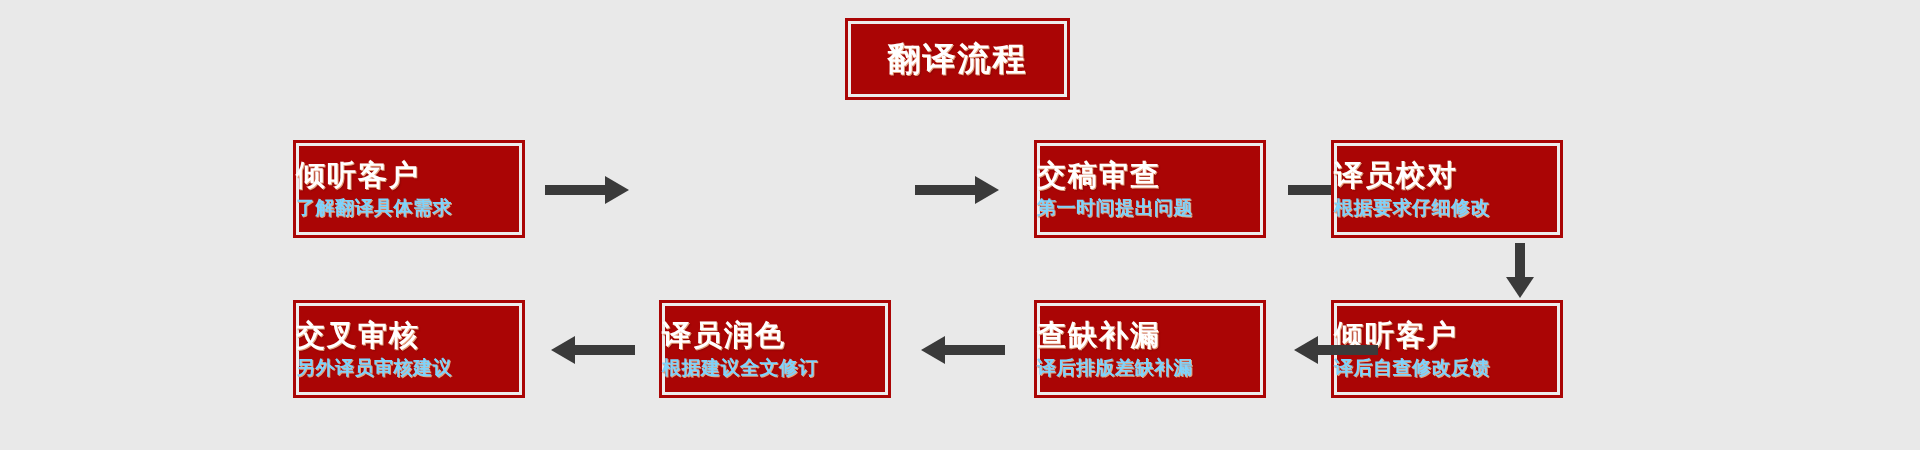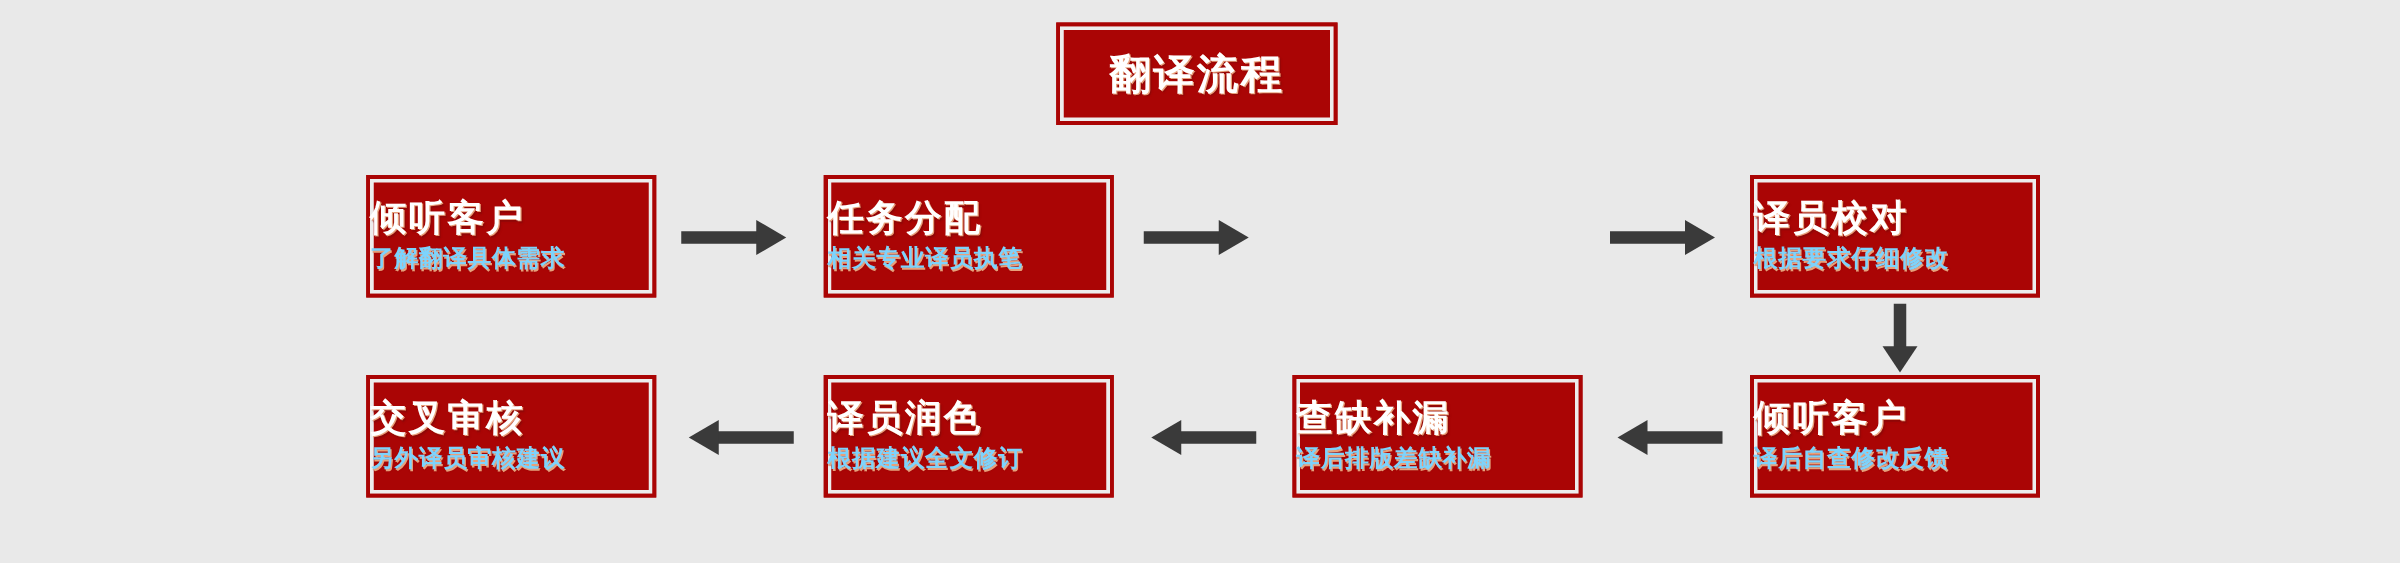--- a/index.html
+++ b/index.html
@@ -77,21 +77,21 @@
     text-shadow: 1px 1px 0 #e8a07a, 1px 1px 1px rgba(120,10,10,0.5);
     white-space: nowrap;
   }
 
   
   .row1 { top: 140px; }
   .row2 { top: 300px; }
   .col1 { left: 293px; }
   .col2 { left: 659px; }
   .col3 { left: 1034px; }
-  .col4 { left: 1400px; }
+  .col4 { left: 1331px; }
 
   
   .arrow-h {
     position: absolute;
     width: 90px;
     height: 40px;
   }
   .arrow-h .shaft {
     position: absolute;
     top: 15px;
@@ -166,30 +166,30 @@
   <div class="node row1 col1">
     <span class="node-title">倾听客户</span>
     <span class="node-sub">了解翻译具体需求</span>
   </div>
 
   <div class="arrow-h arrow-right a1">
     <div class="shaft"></div>
     <div class="head"></div>
   </div>
 
-  <div class="node row1 col2">
-    <span class="node-title">任务分配</span>
-    <span class="node-sub">相关专业译员执笔</span>
-  </div>
 
   <div class="arrow-h arrow-right a2">
     <div class="shaft"></div>
     <div class="head"></div>
   </div>
 
+  <div class="node row1 col3">
+    <span class="node-title">交稿审查</span>
+    <span class="node-sub">第一时间提出问题</span>
+  </div>
 
   <div class="arrow-h arrow-right a3">
     <div class="shaft"></div>
     <div class="head"></div>
   </div>
 
   <div class="node row1 col4">
     <span class="node-title">译员校对</span>
     <span class="node-sub">根据要求仔细修改</span>
   </div>

